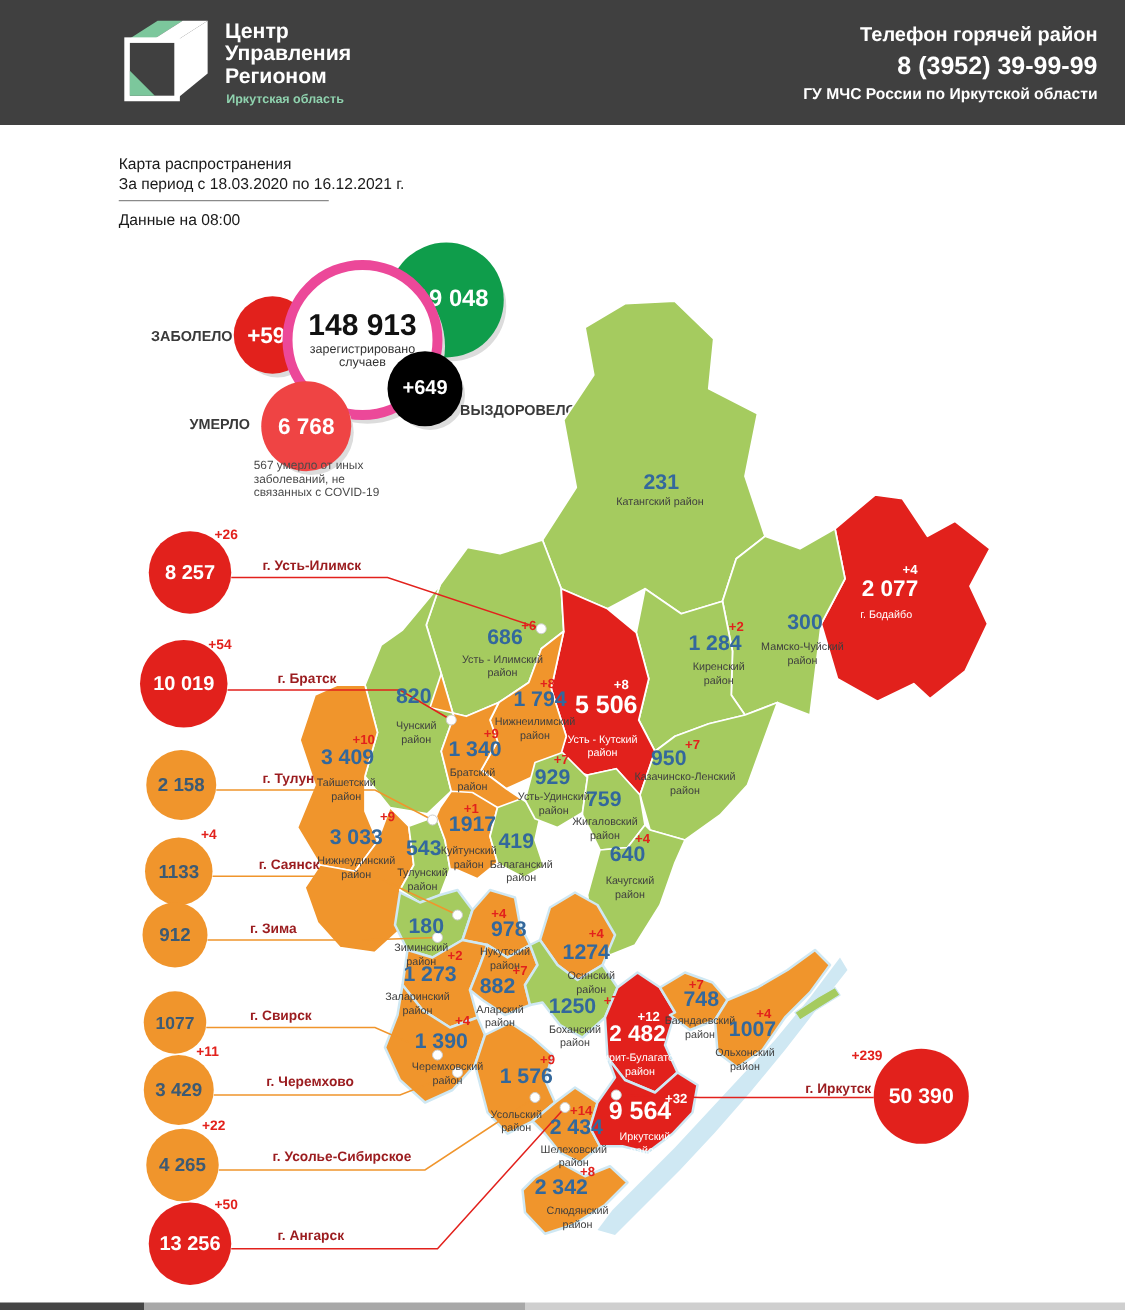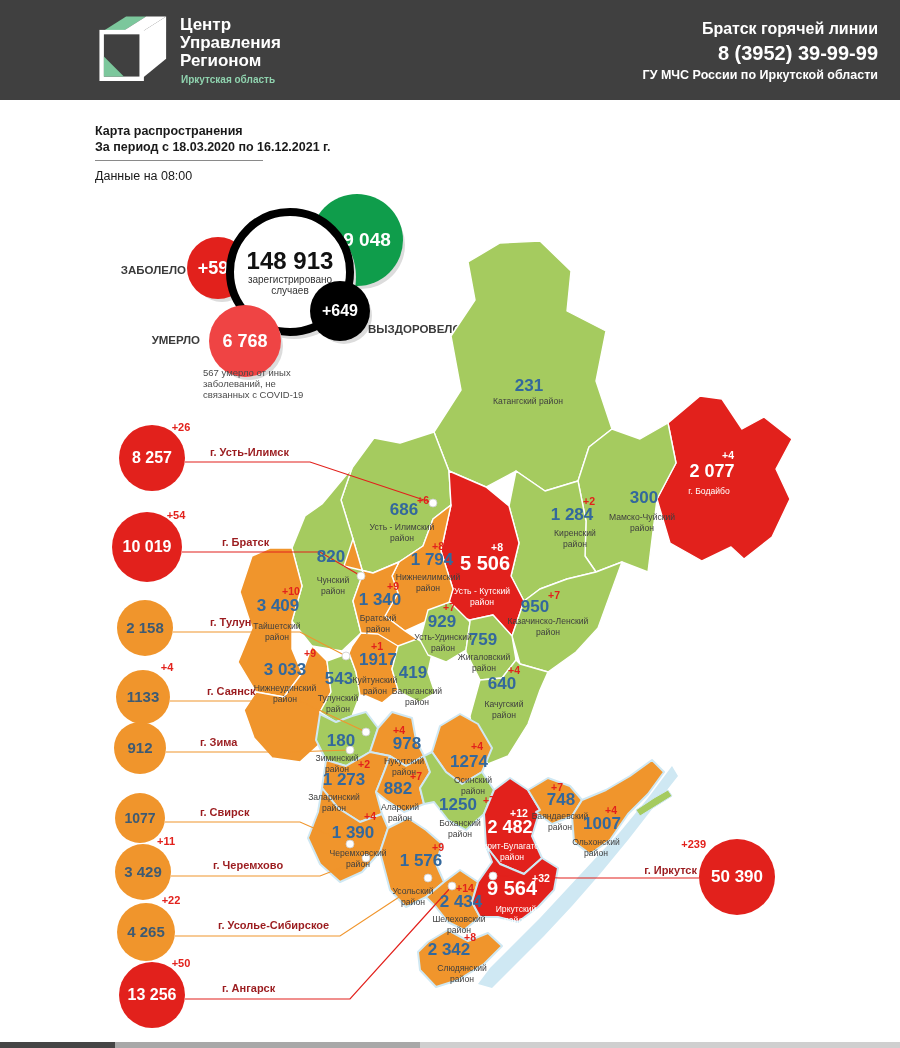--- a/index.html
+++ b/index.html
@@ -10,21 +10,21 @@
   .logo{position:absolute;left:95px;top:12px;width:80px;height:78px;}
   .logo-text{position:absolute;left:180px;top:16px;color:#fff;font-weight:bold;
              font-size:17px;line-height:18px;}
   .logo-sub{position:absolute;left:181px;top:74px;color:#8fd2ae;font-size:10px;font-weight:bold;}
   .hotline{position:absolute;right:22px;top:18px;text-align:right;color:#fff;}
   .hotline-label{font-size:16px;font-weight:bold;line-height:22px;}
   .hotline-number{font-size:20px;font-weight:bold;line-height:26px;}
   .hotline-org{font-size:12.5px;font-weight:bold;line-height:18px;}
   
   .title-block{position:absolute;left:95px;top:124px;width:330px;color:#1a1a1a;}
-  .title-line{font-size:12.5px;font-weight:bold;line-height:15.5px;}
+  .title-line{font-size:12.5px;font-weight:normal;line-height:15.5px;}
   .title-rule{width:168px;border:none;border-top:1px solid #8a8a8a;margin:5px 0 8px 0;}
   .data-time{font-size:12.5px;font-weight:normal;}
   
   .bubble{position:absolute;border-radius:50%;display:flex;align-items:center;
           justify-content:center;color:#fff;font-weight:bold;
           box-shadow:4px 5px 0 -2px #dcdcdc;}
   .sum-label{position:absolute;font-size:11.5px;font-weight:600;color:#3a3a3a;}
   .sum-note{position:absolute;left:203px;top:367px;width:118px;font-size:9.5px;
             line-height:11px;color:#4a4a4a;}
   .bubble-total{flex-direction:column;background:#fff;color:#111;text-align:center;}
@@ -47,41 +47,41 @@
       <rect x="6" y="16" width="36" height="42" fill="none" stroke="#ffffff" stroke-width="4"></rect>
       <polygon points="8,56 8,38 26,56" fill="#7cc79c"></polygon>
     </svg>
     <div class="logo-text">
       <div>Центр</div>
       <div>Управления</div>
       <div>Регионом</div>
     </div>
     <div class="logo-sub">Иркутская область</div>
     <div class="hotline">
-      <div class="hotline-label">Братск горячей линии</div>
+      <div class="hotline-label">Телефон горячей район</div>
       <div class="hotline-number">8 (3952) 39-99-99</div>
       <div class="hotline-org">ГУ МЧС России по Иркутской области</div>
     </div>
   </div>
 
   <div class="title-block">
     <div class="title-line">Карта распространения</div>
     <div class="title-line">За период с 18.03.2020 по 16.12.2021 г.</div>
     <hr class="title-rule">
     <div class="data-time">Данные на 08:00</div>
   </div>
 
   <div class="sum-label" style="left:100px;top:264px;width:86px;text-align:right;">ЗАБОЛЕЛО</div>
   <div class="bubble" style="left:187px;top:237px;width:62px;height:62px;background:#e2211c;font-size:18px;">
     <span>+595</span>
   </div>
   <div class="bubble" style="left:311px;top:194px;width:92px;height:92px;background:#0f9d4b;font-size:19px;">
     <span>119 048</span>
   </div>
-  <div class="bubble bubble-total" style="left:226px;top:208px;width:112px;height:112px;border:8px solid #000000;">
+  <div class="bubble bubble-total" style="left:226px;top:208px;width:112px;height:112px;border:8px solid #ec4899;">
     <div class="bt-value">148 913</div>
     <div class="bt-cap">зарегистрировано</div>
     <div class="bt-cap">случаев</div>
   </div>
   <div class="bubble" style="left:310px;top:281px;width:60px;height:60px;background:#000000;font-size:16px;">
     <span>+649</span>
   </div>
   <div class="sum-label" style="left:368px;top:283px;margin-top:40px;">ВЫЗДОРОВЕЛО</div>
   <div class="sum-label" style="left:120px;top:334px;width:80px;text-align:right;">УМЕРЛО</div>
   <div class="bubble" style="left:209px;top:305px;width:72px;height:72px;background:#ef4444;font-size:18px;">

